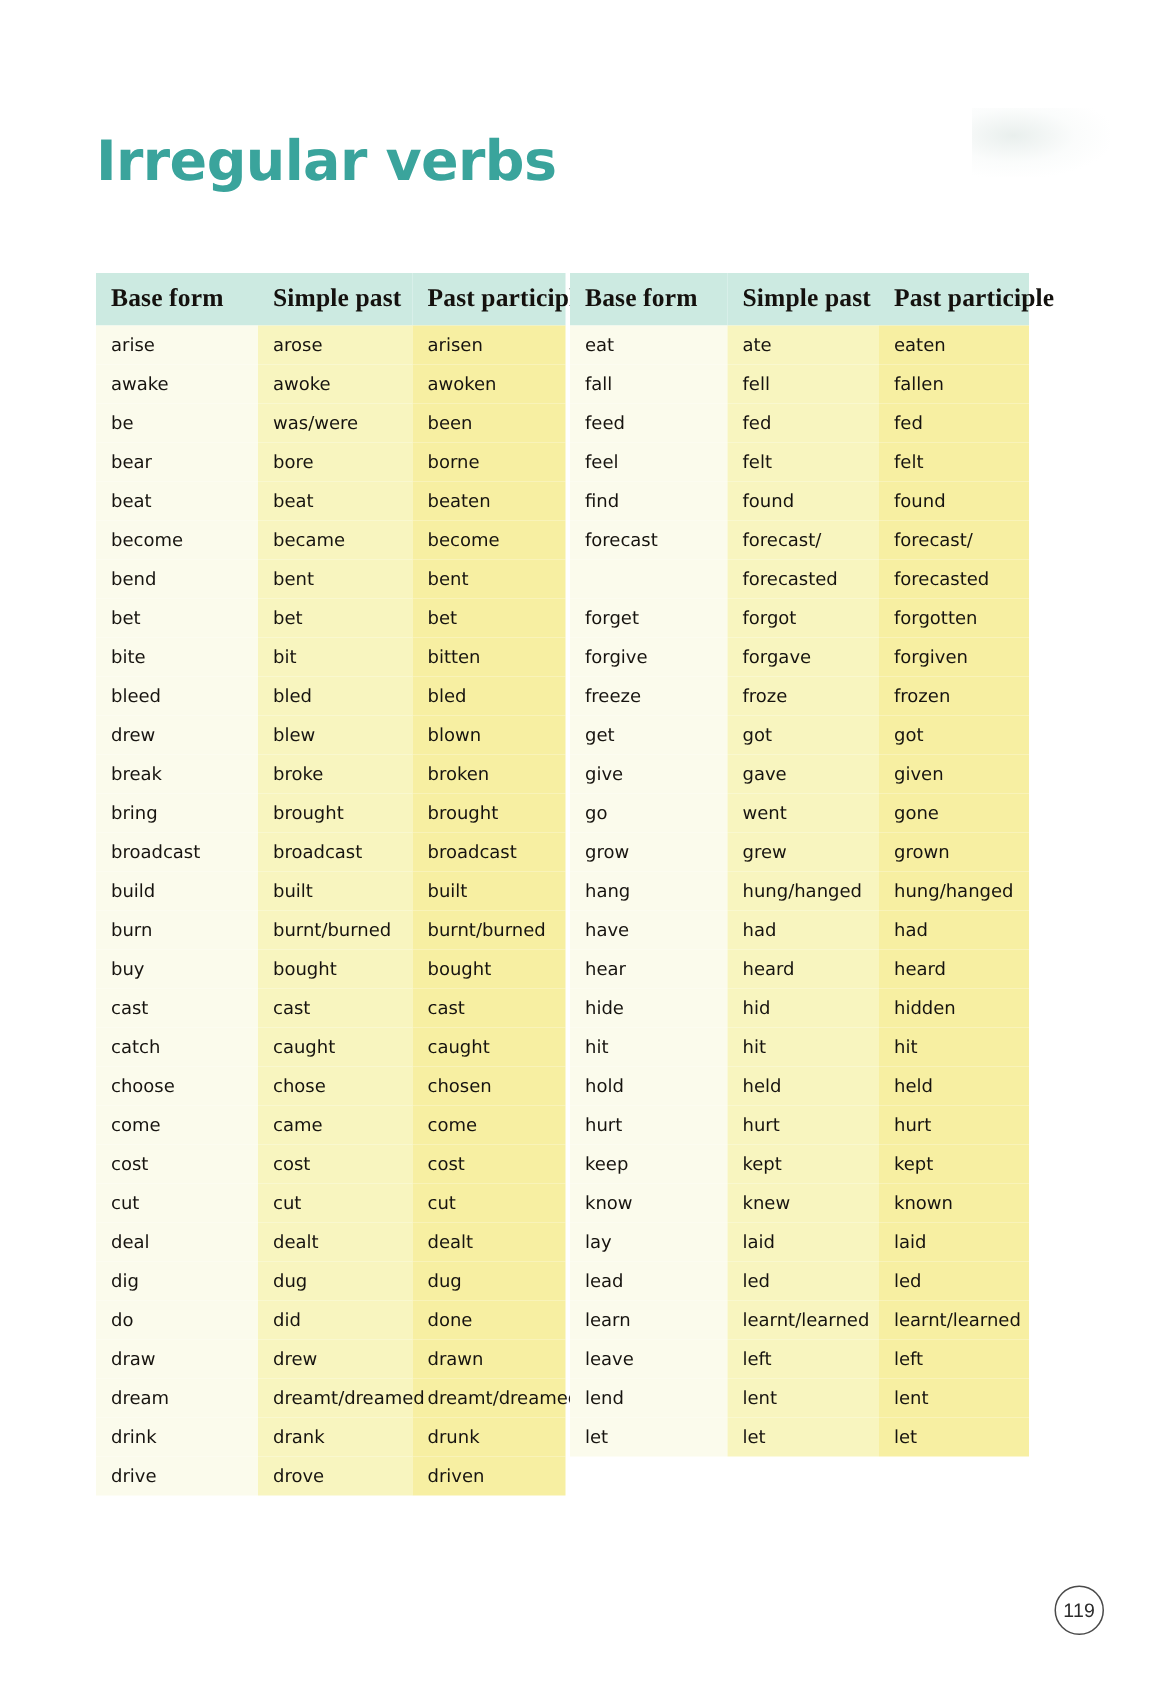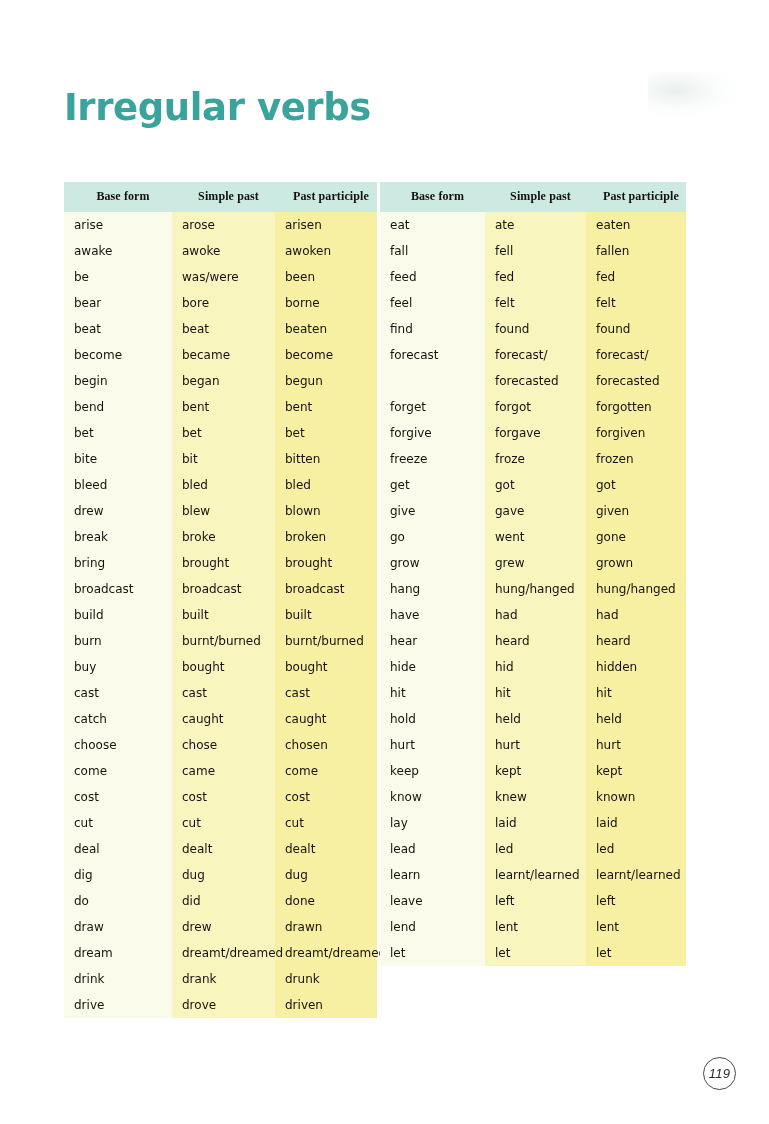--- a/index.html
+++ b/index.html
@@ -47,23 +47,23 @@
     border-collapse: collapse;
     table-layout: fixed;
   }
   #table-left  { left: 64px;  width: 313px; }
   #table-right { left: 380px; width: 306px; }
 
   .verb-table th {
     background: #cceae1;
     font-family: "Liberation Serif", serif;
     font-weight: bold;
-    font-size: 12px;
+    font-size: 17px;
     color: #14110e;
-    text-align: center;
+    text-align: left;
     padding: 7px 0 8px 10px;
     letter-spacing: 0.1px;
     white-space: nowrap;
   }
   .verb-table td {
     font-family: "DejaVu Sans", sans-serif;
     font-size: 12px;
     color: #16130f;
     padding: 6px 0 6px 10px;
     height: 14px;
@@ -93,21 +93,20 @@
     height: 31px;
     border: 1px solid #4a4a4a;
     border-radius: 50%;
     color: #2b2b2b;
     font-family: "Liberation Sans", sans-serif;
     font-size: 13px;
     display: flex;
     align-items: center;
     justify-content: center;
     letter-spacing: 0.2px;
-    font-style: italic;
   }
 </style>
 </head>
 <body>
 
 <h1 id="page-title">Irregular verbs</h1>
 
 <div id="scan-smudge"></div>
 
 <table class="verb-table" id="table-left">
@@ -148,25 +147,20 @@
         <td class="c0">beat</td>
         <td class="c1">beat</td>
         <td class="c2">beaten</td>
       </tr>
       <tr>
         <td class="c0">become</td>
         <td class="c1">became</td>
         <td class="c2">become</td>
       </tr>
       <tr>
-        <td class="c0">begin</td>
-        <td class="c1">began</td>
-        <td class="c2">begun</td>
-      </tr>
-      <tr>
         <td class="c0">bend</td>
         <td class="c1">bent</td>
         <td class="c2">bent</td>
       </tr>
       <tr>
         <td class="c0">bet</td>
         <td class="c1">bet</td>
         <td class="c2">bet</td>
       </tr>
       <tr>

